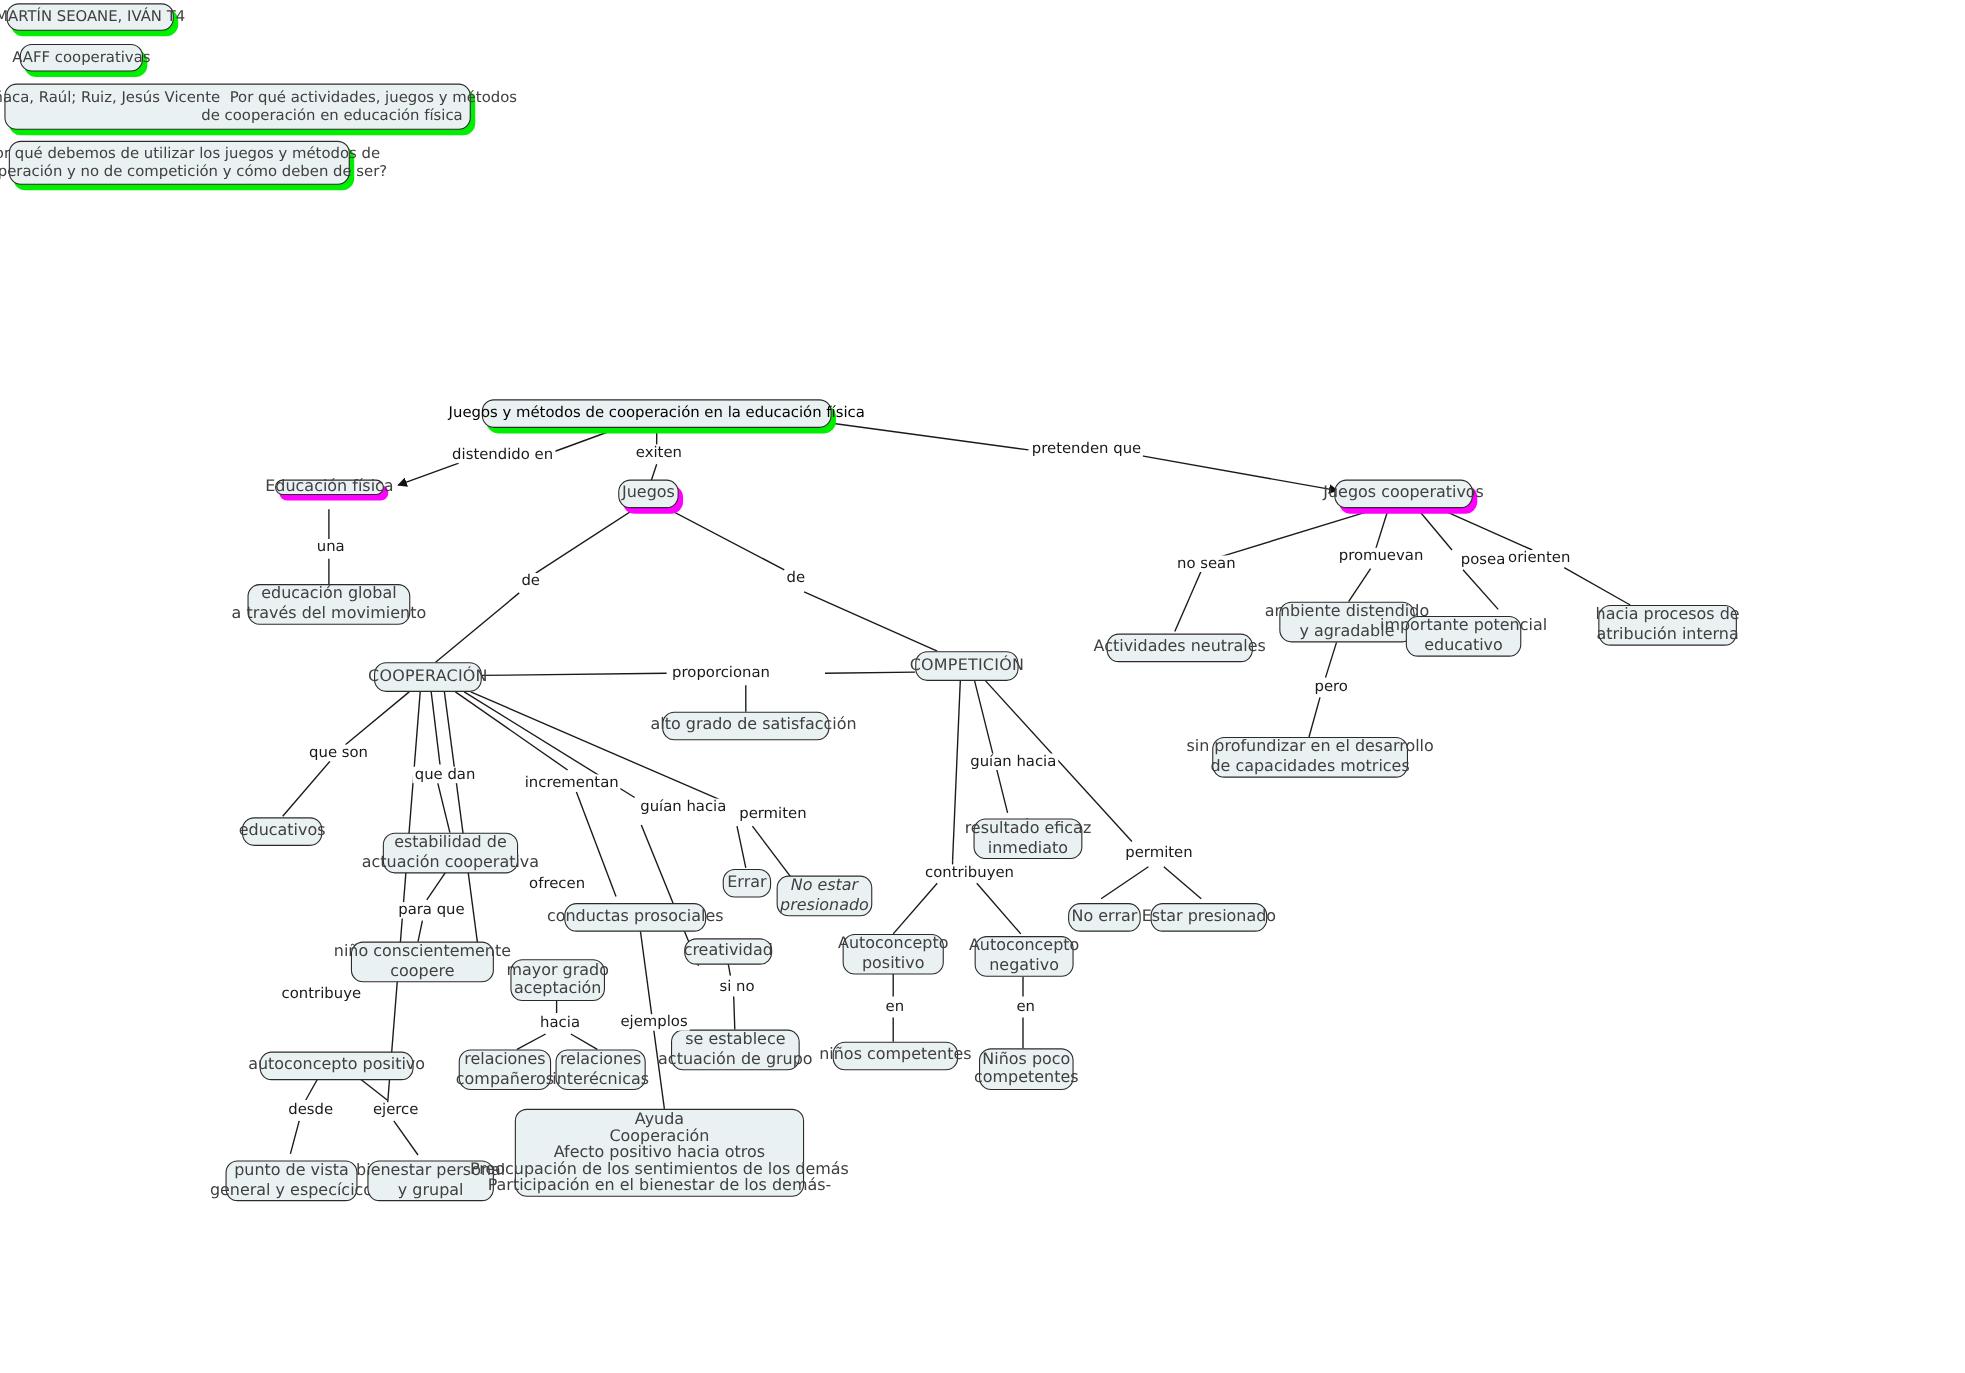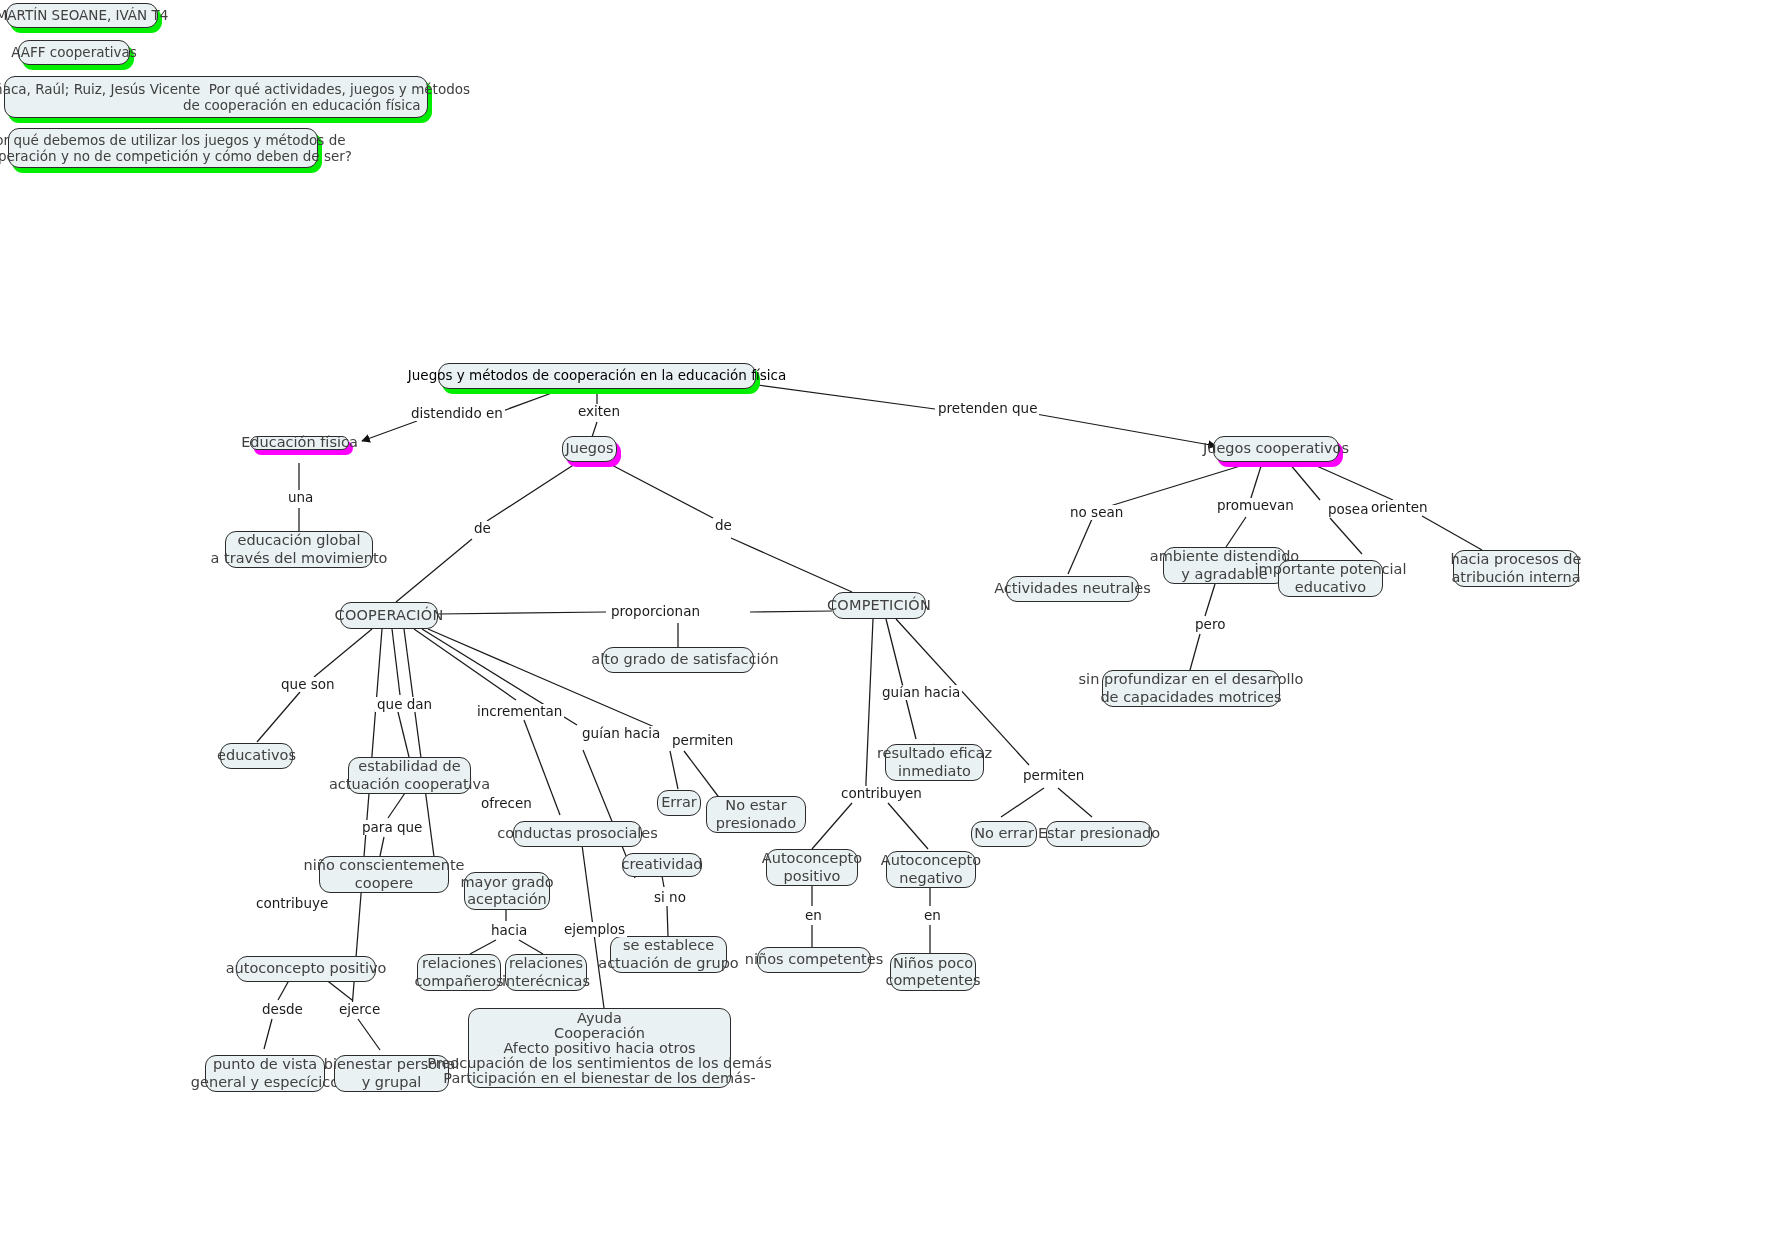--- a/index.html
+++ b/index.html
@@ -202,21 +202,21 @@
   <div class="node" style="left:348px;top:757px;width:123px;height:37px;">estabilidad de
 actuación cooperativa</div>
 
   <div class="node" style="left:319px;top:856px;width:130px;height:37px;">niño conscientemente
 coopere</div>
 
   <div class="node" style="left:513px;top:821px;width:129px;height:26px;">conductas prosociales</div>
 
   <div class="node" style="left:657px;top:790px;width:44px;height:26px;">Errar</div>
 
-  <div class="node" style="left:706px;top:796px;width:100px;height:37px;">No estar
+  <div class="node" style="left:706px;top:796px;width:87px;height:37px;font-style:italic;">No estar
 presionado</div>
 
   <div class="node" style="left:622px;top:853px;width:80px;height:24px;">creatividad</div>
 
   <div class="node" style="left:464px;top:872px;width:86px;height:38px;">mayor grado
 aceptación</div>
 
   <div class="node" style="left:236px;top:956px;width:140px;height:26px;">autoconcepto positivo</div>
 
   <div class="node" style="left:417px;top:954px;width:84px;height:37px;">relaciones

